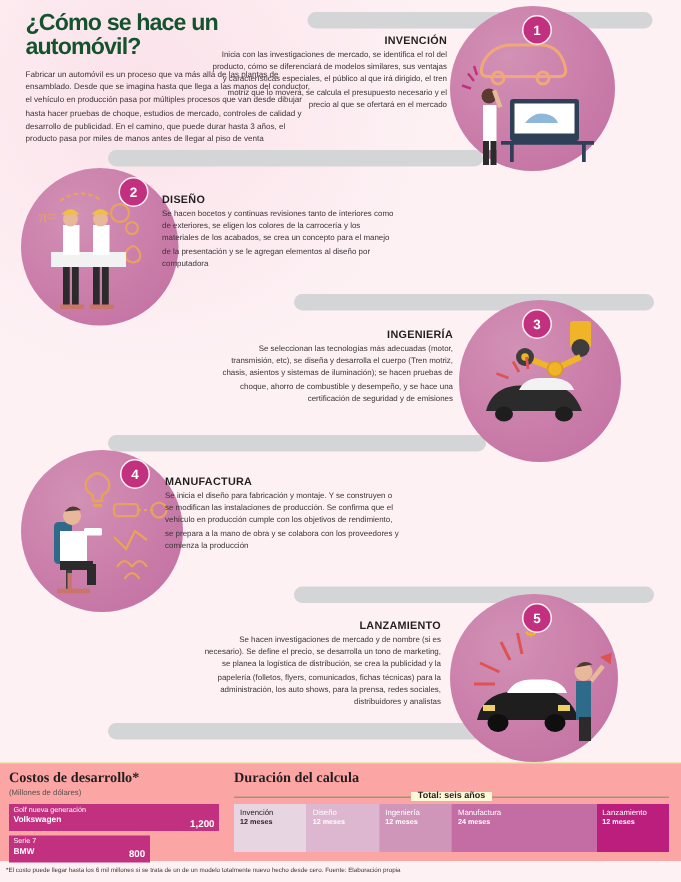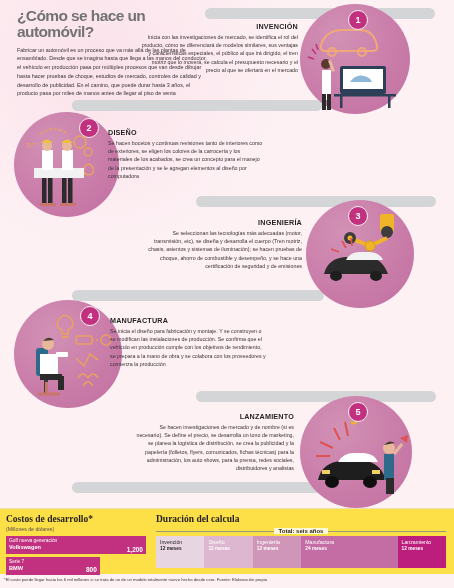--- a/index.html
+++ b/index.html
@@ -17,21 +17,21 @@
     position:absolute; left:-40px; top:-60px; width:340px; height:300px;
     background:radial-gradient(circle at 40% 40%, #fbe2ea 0%, #fdf1f4 70%);
     pointer-events:none;
   }
 
   
   .header { position:absolute; left:17px; top:8px; width:195px; }
   .title {
     font-family:"Liberation Sans", sans-serif;
     font-weight:bold; font-size:15.5px; letter-spacing:-0.6px;
-    color:#737373; line-height:1.05;
+    color:#14532d; line-height:1.05;
   }
   .intro {
     margin-top:5px; font-size:5.4px; line-height:1.62; color:#3a3436;
     text-align:left;
   }
 
   
   .bar {
     position:absolute; height:11px; background:#d4d5d7; border-radius:5.5px;
   }
@@ -58,21 +58,21 @@
   .stepname {
     font-weight:bold; font-size:7.2px; color:#231f20; letter-spacing:0.2px;
     margin-bottom:2px;
   }
   .stepbody { font-size:5.3px; line-height:1.55; color:#3a3436; }
   .ta-r { text-align:right; }
   .ta-l { text-align:left; }
 
   
   .panel {
-    position:absolute; background:#fde047; border-top:1px solid #e8e2b4;
+    position:absolute; background:#fca5a5; border-top:1px solid #e8e2b4;
   }
   .panel-left  { left:0;   top:508px; width:152px; height:66px; }
   .panel-right { left:152px; top:508px; width:302px; height:66px; }
 
   .p-title { font-family:"Liberation Serif", serif; font-weight:bold; font-size:9.5px; color:#231f20; }
   .p-sub { font-size:5.2px; color:#55504f; margin-top:2px; }
 
   .costbars { margin-top:4px; }
   .costbar {
     background:#c2317f; color:#fff; position:relative;

